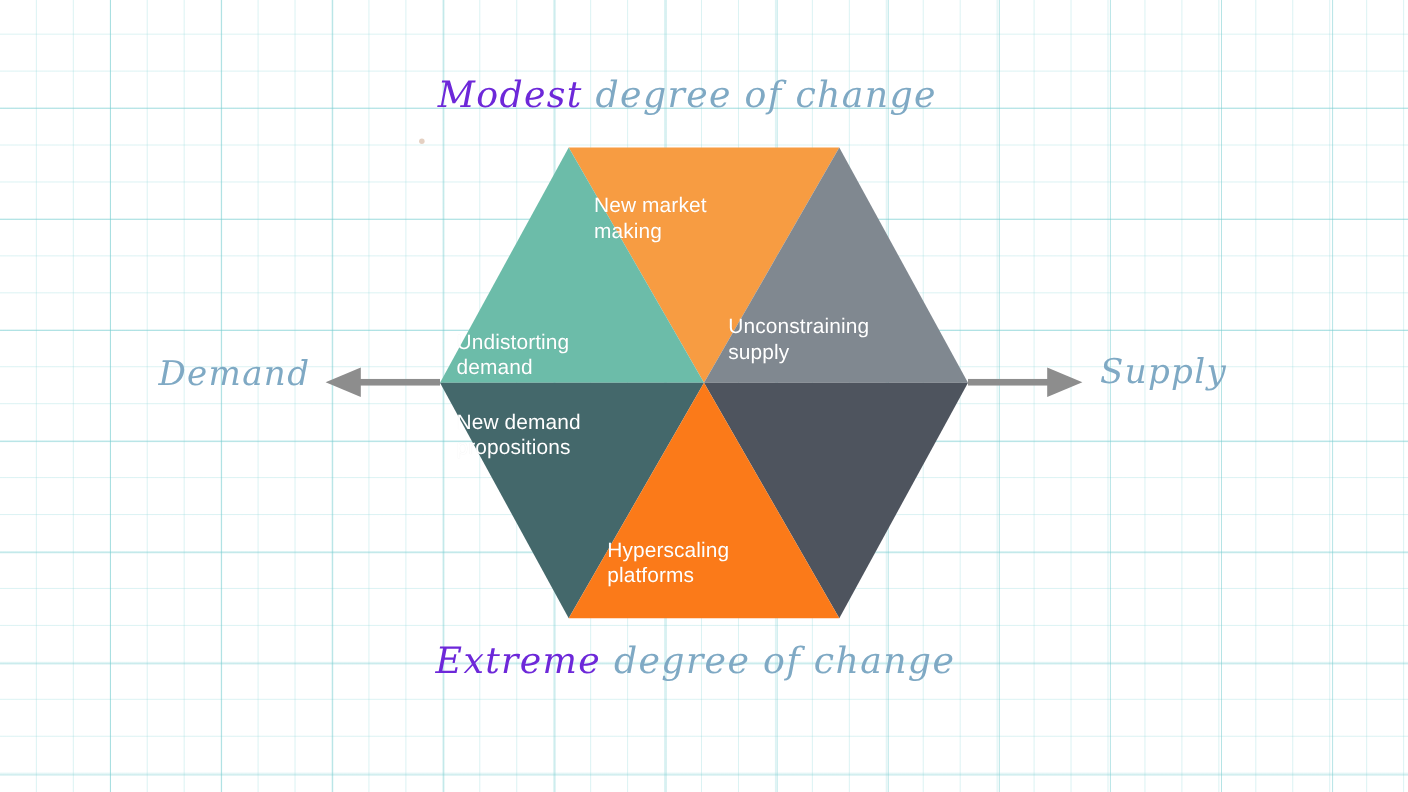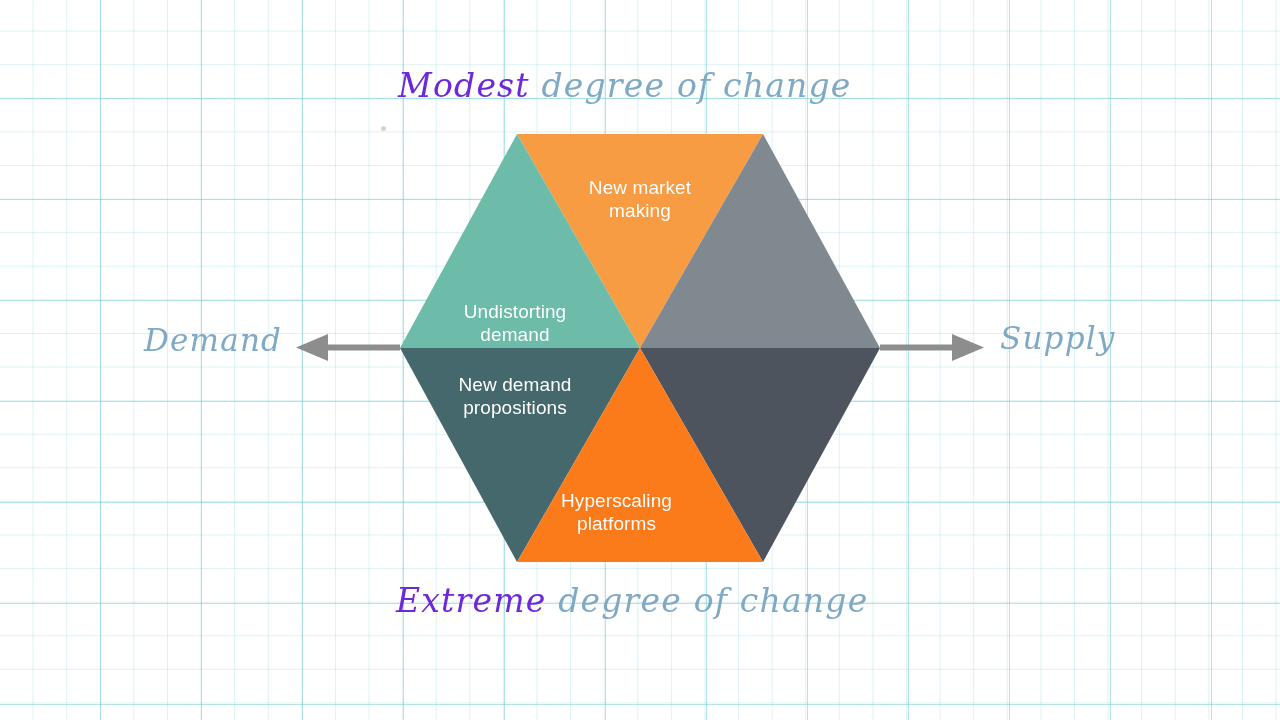--- a/index.html
+++ b/index.html
@@ -44,34 +44,33 @@
     left: 0;
     top: 0;
     width: 1280px;
     height: 720px;
   }
 
   
   .seg-label {
     position: absolute;
     color: #ffffff;
-    text-align: center;
     line-height: 1.22;
     font-size: 19px;
     letter-spacing: 0.1px;
     white-space: pre-line;
     pointer-events: none;
     text-shadow: 0 0 1px rgba(0,0,0,0.08);
   }
   .seg-top        { left: 540px; top: 176px; width: 200px; }
   .seg-left-up    { left: 415px; top: 300px; width: 200px; }
   .seg-right-up   { left: 662px; top: 286px; width: 205px; }
   .seg-left-down  { left: 415px; top: 373px; width: 200px; }
   .seg-right-down { left: 660px; top: 373px; width: 205px; }
-  .seg-bottom     { left: 514px; top: 489px; width: 205px; }
+  .seg-bottom     { left: 552px; top: 489px; width: 205px; }
 
   
   .hand {
     position: absolute;
     font-family: "DejaVu Serif", serif;
     font-style: italic;
     font-weight: 400;
     white-space: nowrap;
     pointer-events: none;
     letter-spacing: 1.2px;
@@ -146,20 +145,22 @@
       <polygon points="984,347.5 952,334 952,361" fill="#8D8D8D"></polygon>
     </g>
   </svg>
 
   <div class="seg-label seg-top">New market
 making</div>
 
   <div class="seg-label seg-left-up">Undistorting
 demand</div>
 
+  <div class="seg-label seg-right-up">Unconstraining
+supply</div>
 
   <div class="seg-label seg-left-down">New demand
 propositions</div>
 
 
   <div class="seg-label seg-bottom">Hyperscaling
 platforms</div>
 
   <div class="hand" id="ann-top">
     <span class="hl-accent">Modest</span><span class="hl-blue"> degree of change</span>

